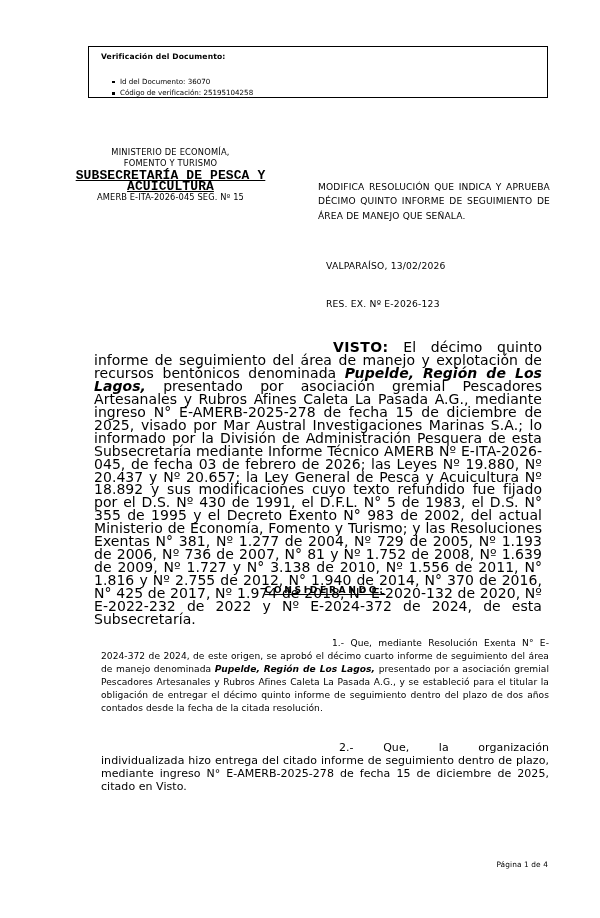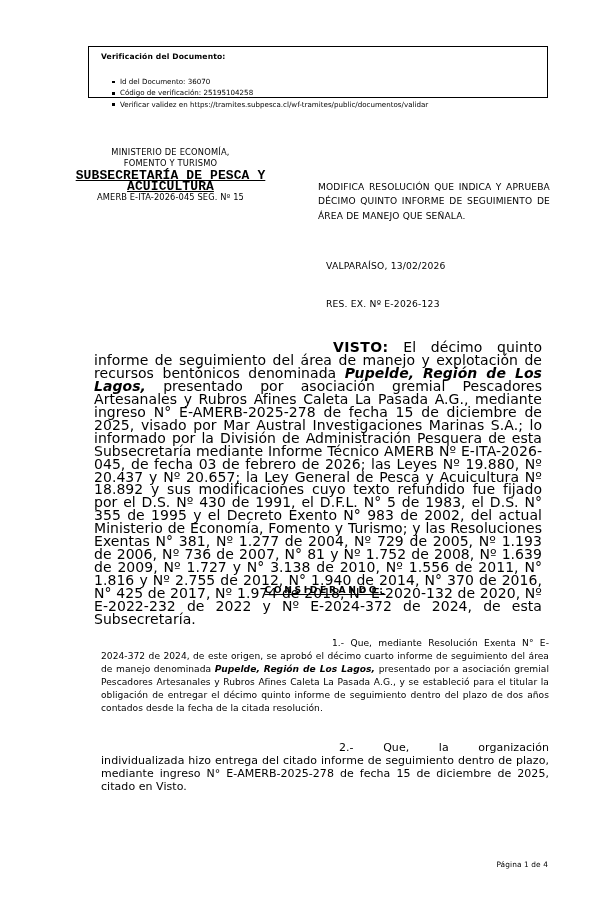--- a/index.html
+++ b/index.html
@@ -196,21 +196,20 @@
 </head>
 <body>
 
 <div class="page">
 
   <div class="verif-box">
     <div class="verif-title">Verificación del Documento:</div>
     <ul class="verif-list">
       <li>Id del Documento: 36070</li>
       <li>Código de verificación: 25195104258</li>
-      <li>Verificar validez en https://tramites.subpesca.cl/wf-tramites/public/documentos/validar</li>
     </ul>
   </div>
 
   <div class="ministry">
     <div>MINISTERIO DE ECONOMÍA,</div>
     <div>FOMENTO Y TURISMO</div>
     <div class="sub">SUBSECRETARÍA DE PESCA Y ACUICULTURA</div>
     <div class="amerb">AMERB E-ITA-2026-045 SEG. Nº 15</div>
   </div>
 

